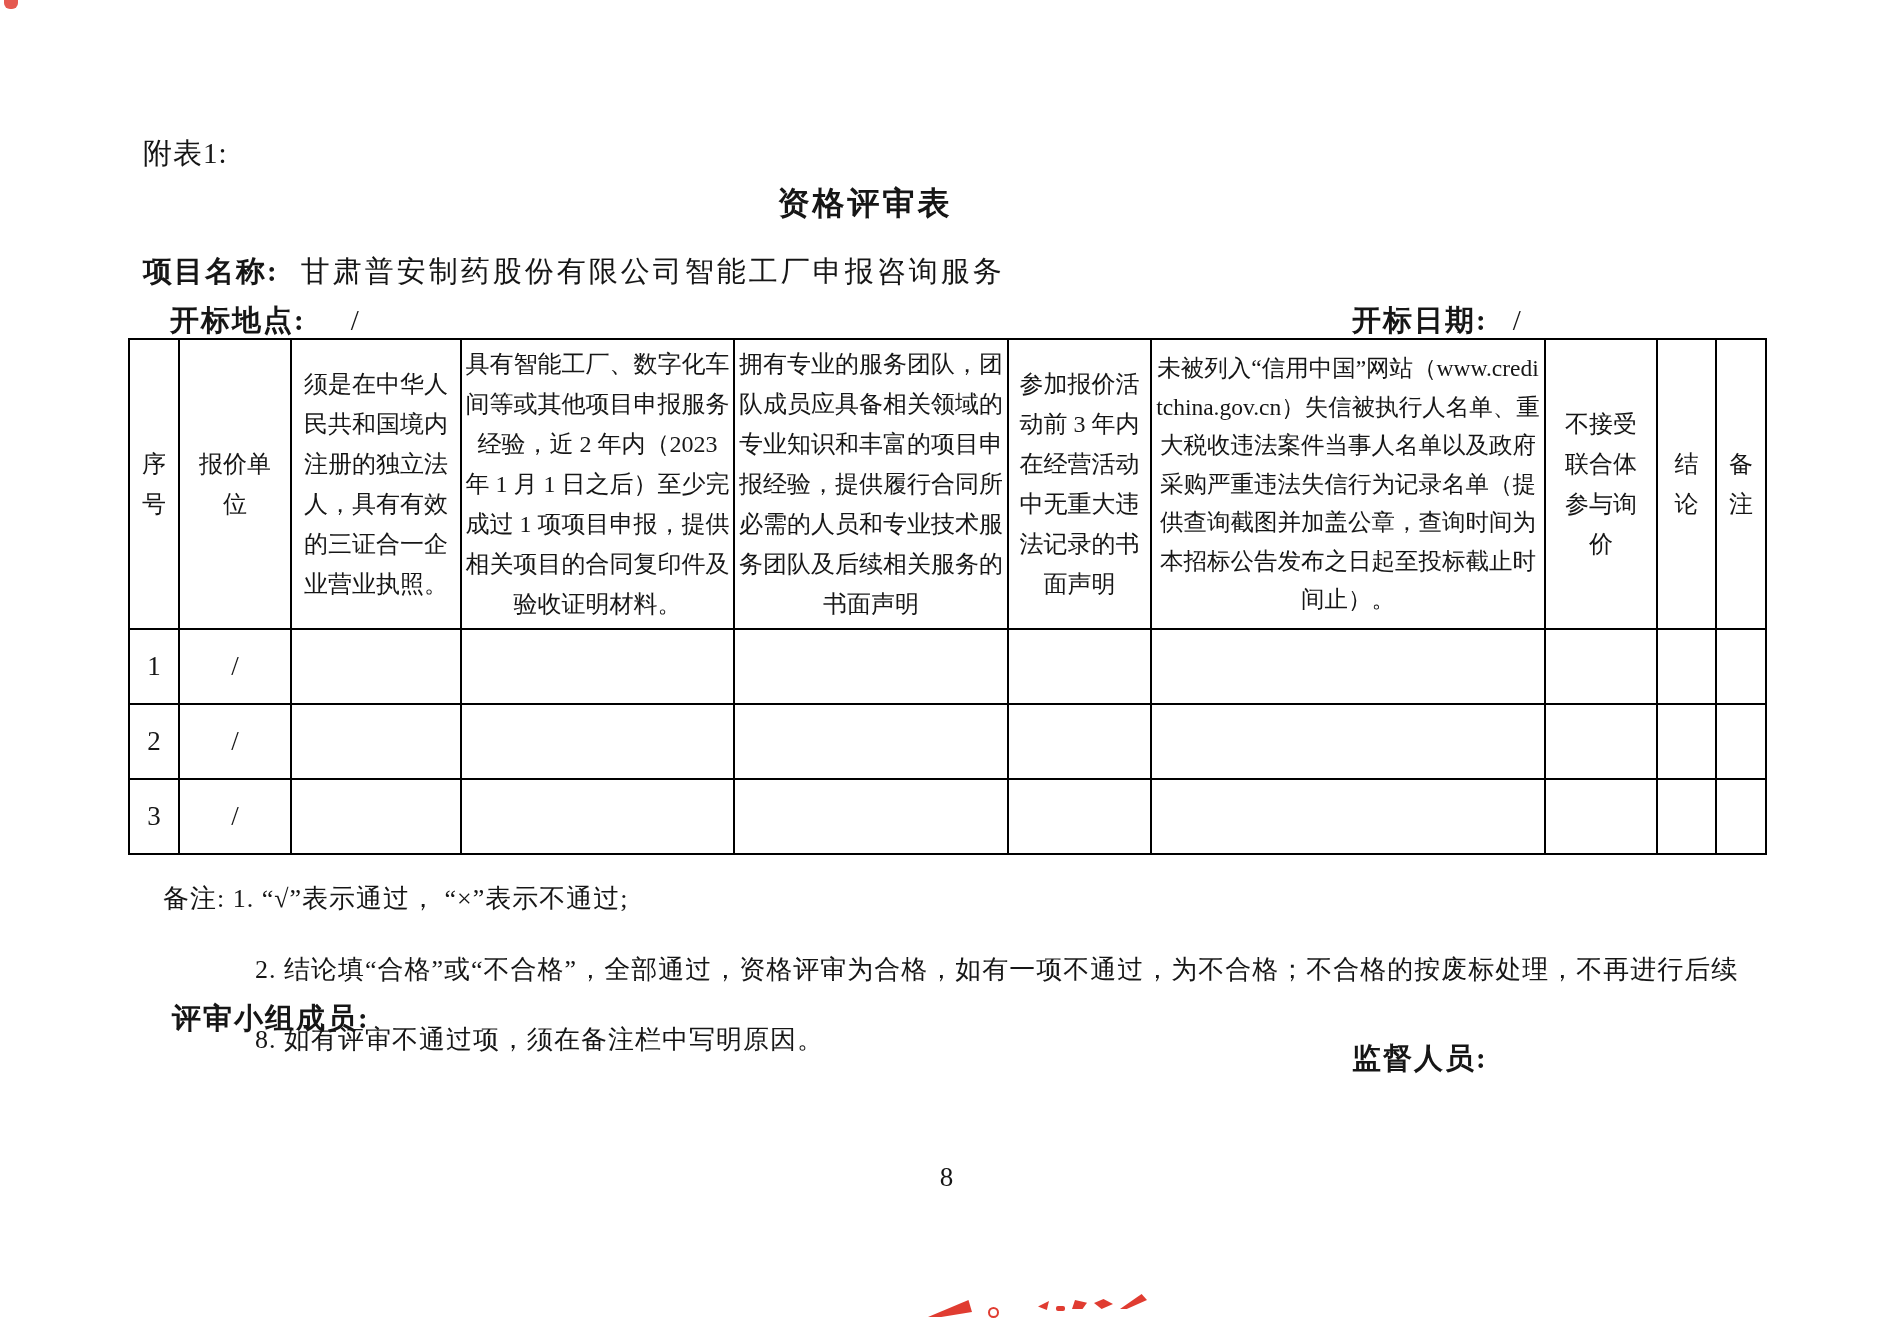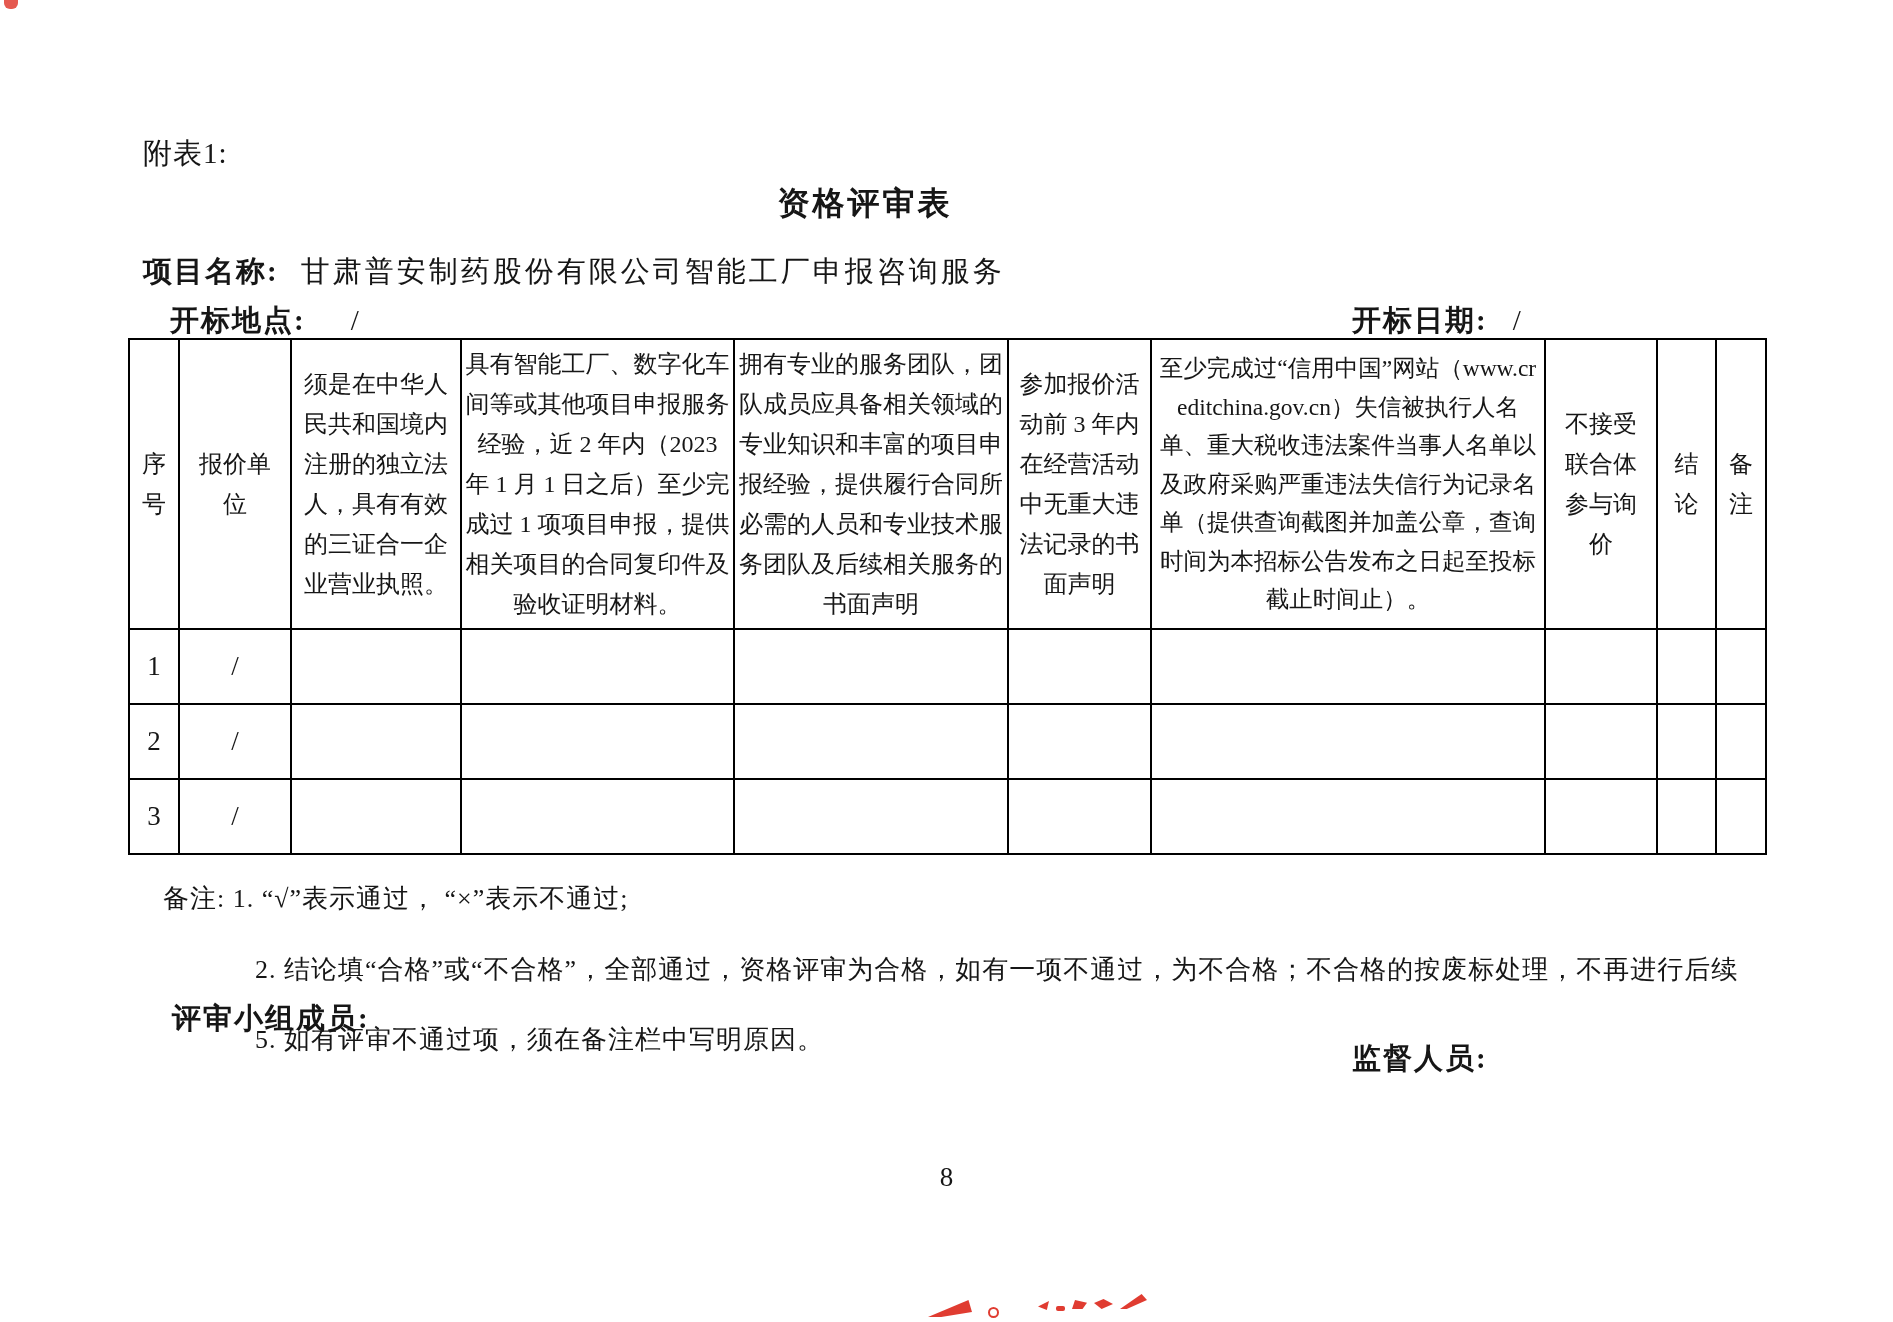--- a/index.html
+++ b/index.html
@@ -126,21 +126,21 @@
       <th>
             <div class="hwrap">具有智能工厂、数字化车间等或其他项目申报服务经验，近 2 年内（2023 年 1 月 1 日之后）至少完成过 1 项项目申报，提供相关项目的合同复印件及验收证明材料。</div>
           </th>
       <th>
             <div class="hwrap">拥有专业的服务团队，团队成员应具备相关领域的专业知识和丰富的项目申报经验，提供履行合同所必需的人员和专业技术服务团队及后续相关服务的书面声明</div>
           </th>
       <th>
             <div class="hwrap">参加报价活动前 3 年内在经营活动中无重大违法记录的书面声明</div>
           </th>
       <th>
-            <div class="hwrap credit">至少完成过“信用中国”网站（www.creditchina.gov.cn）失信被执行人名单、重大税收违法案件当事人名单以及政府采购严重违法失信行为记录名单（提供查询截图并加盖公章，查询时间为本招标公告发布之日起至投标截止时间止）。</div>
+            <div class="hwrap credit">未被列入“信用中国”网站（www.creditchina.gov.cn）失信被执行人名单、重大税收违法案件当事人名单以及政府采购严重违法失信行为记录名单（提供查询截图并加盖公章，查询时间为本招标公告发布之日起至投标截止时间止）。</div>
           </th>
       <th>
             <div class="hwrap mw80">不接受联合体参与询价</div>
           </th>
       <th>
             <div class="hwrap mw28">结论</div>
           </th>
       <th>
             <div class="hwrap mw28">备注</div>
           </th>
@@ -180,21 +180,21 @@
           <td></td>
       <td></td>
           <td></td>
     </tr>
   </tbody>
     </table>
 
   <div class="notes">
     <div class="note-line nl-0">备注: 1. “√”表示通过， “×”表示不通过;</div>
     <div class="note-line nl-1">2. 结论填“合格”或“不合格”，全部通过，资格评审为合格，如有一项不通过，为不合格；不合格的按废标处理，不再进行后续</div>
-    <div class="note-line nl-3">5. 如有评审不通过项，须在备注栏中写明原因。</div>
+    <div class="note-line nl-3">8. 如有评审不通过项，须在备注栏中写明原因。</div>
   </div>
 
   <div class="sig sig-left">评审小组成员:</div>
   <div class="sig sig-right">监督人员:</div>
 
   <div class="page-number">8</div>
 
   <div class="stamp frag-tri1"></div>
   <div class="stamp frag-ring"></div>
   <div class="stamp frag-a"></div>

